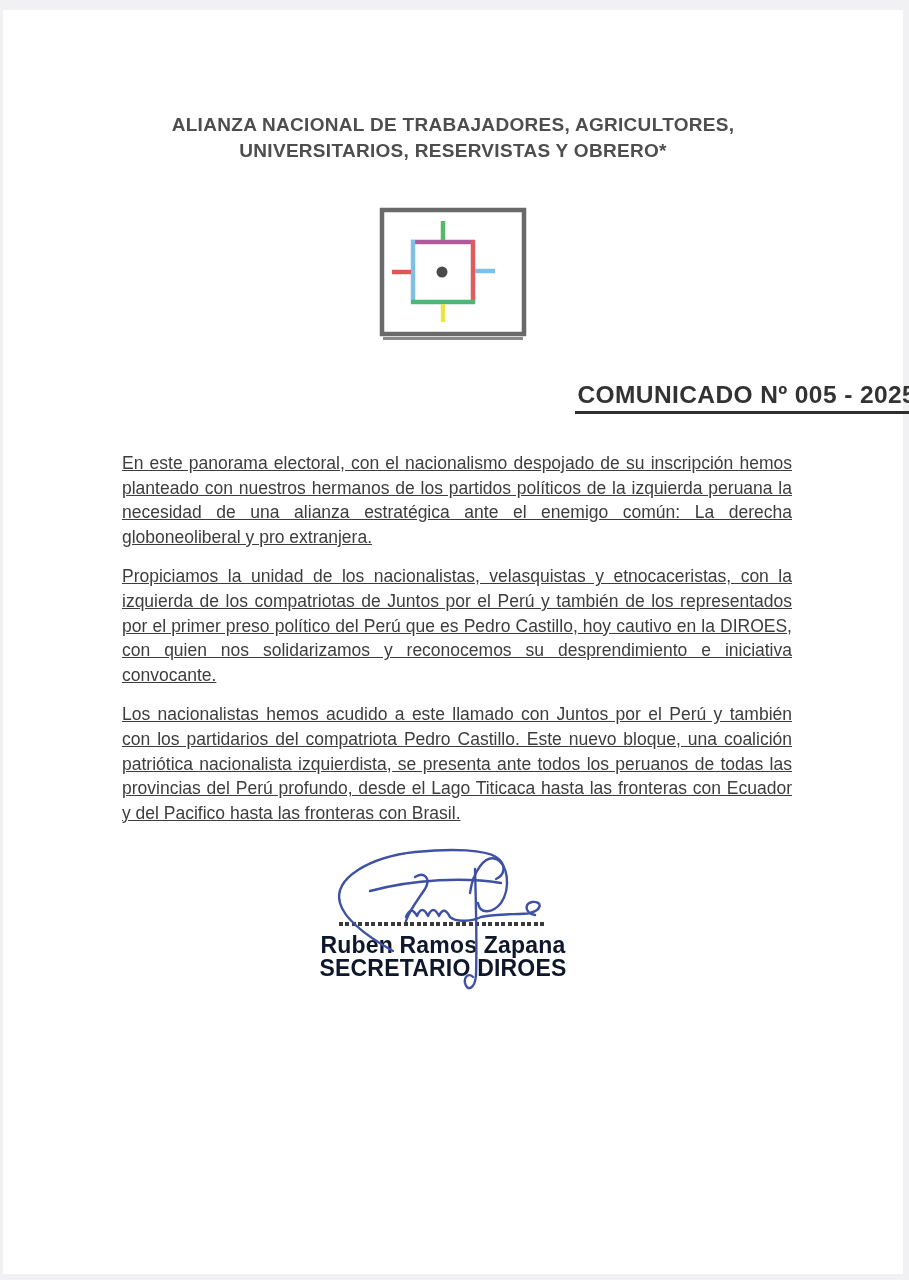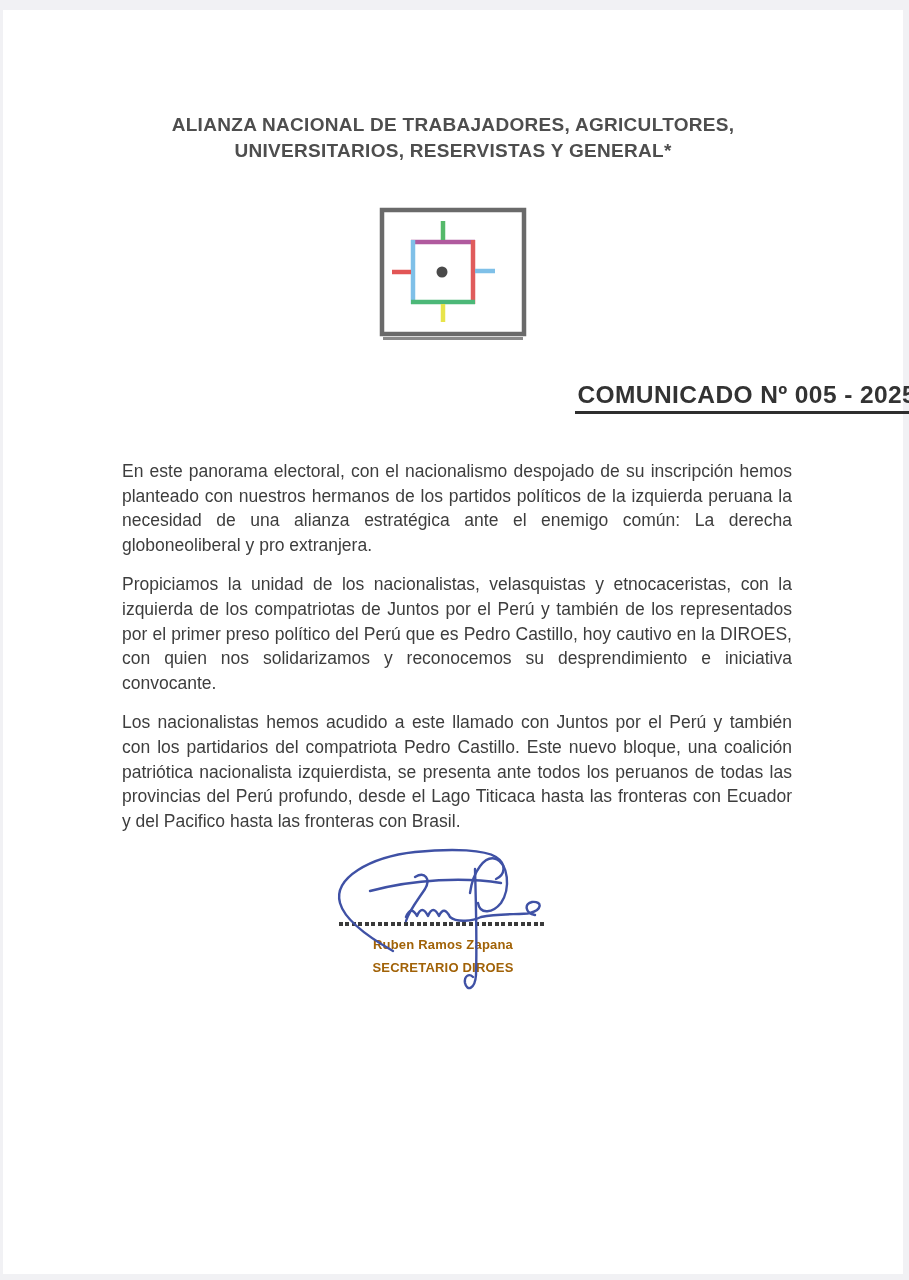--- a/index.html
+++ b/index.html
@@ -46,59 +46,60 @@
     padding:0 3px 2px 3px;
   }
   .body-text{
     position:absolute;
     top:441px;left:119px;width:670px;
     color:#3d3d3d;
     font-size:17.5px;
     line-height:24.6px;
   }
   .body-text p{
-    margin:8px 0 15px 0;
+    margin:0 0 15px 0;
     text-align:justify;
+    text-decoration:underline;
   }
   .sig-area{
     position:absolute;
     top:833px;left:0;width:100%;height:190px;
   }
   .sig-dashes{
     position:absolute;
     top:79px;left:336px;
     width:208px;height:3.5px;
     background:repeating-linear-gradient(90deg,#3a3a3a 0 4px,transparent 4px 6.5px);
   }
   .sig-names{
     position:absolute;
     top:91px;left:250px;width:380px;
     text-align:center;
     font-weight:bold;
-    font-size:13px;
+    font-size:23px;
     line-height:22.5px;
-    color:#a16207;
+    color:#0f172a;
     letter-spacing:0.2px;
   }
   .sig-svg{
     position:absolute;
     top:0;left:312px;
     width:330px;height:170px;
     pointer-events:none;
   }
   svg{display:block;}
 </style>
 </head>
 <body>
 
 <div class="page">
 
   <div class="org-header">
     <div>ALIANZA NACIONAL DE TRABAJADORES, AGRICULTORES,</div>
-    <div>UNIVERSITARIOS, RESERVISTAS Y GENERAL*</div>
+    <div>UNIVERSITARIOS, RESERVISTAS Y OBRERO*</div>
   </div>
 
   <div class="logo-wrap">
     <svg viewBox="0 0 148 136" width="148" height="136">
       <rect x="3" y="3" width="142" height="124" fill="#ffffff" stroke-width="4.5" stroke="#6a6a6a"></rect>
       <rect x="4" y="130" width="140" height="3" stroke="none" fill="#8a8a8a"></rect>
 
       <line x1="32" y1="35" x2="96" y2="35" stroke-width="4.5" stroke="#b05a9e"></line>
       <line x1="34" y1="33" x2="34" y2="97" stroke-width="4.5" stroke="#7fc0e8"></line>
       <line x1="94" y1="33" x2="94" y2="97" stroke-width="4.5" stroke="#e05c5c"></line>

